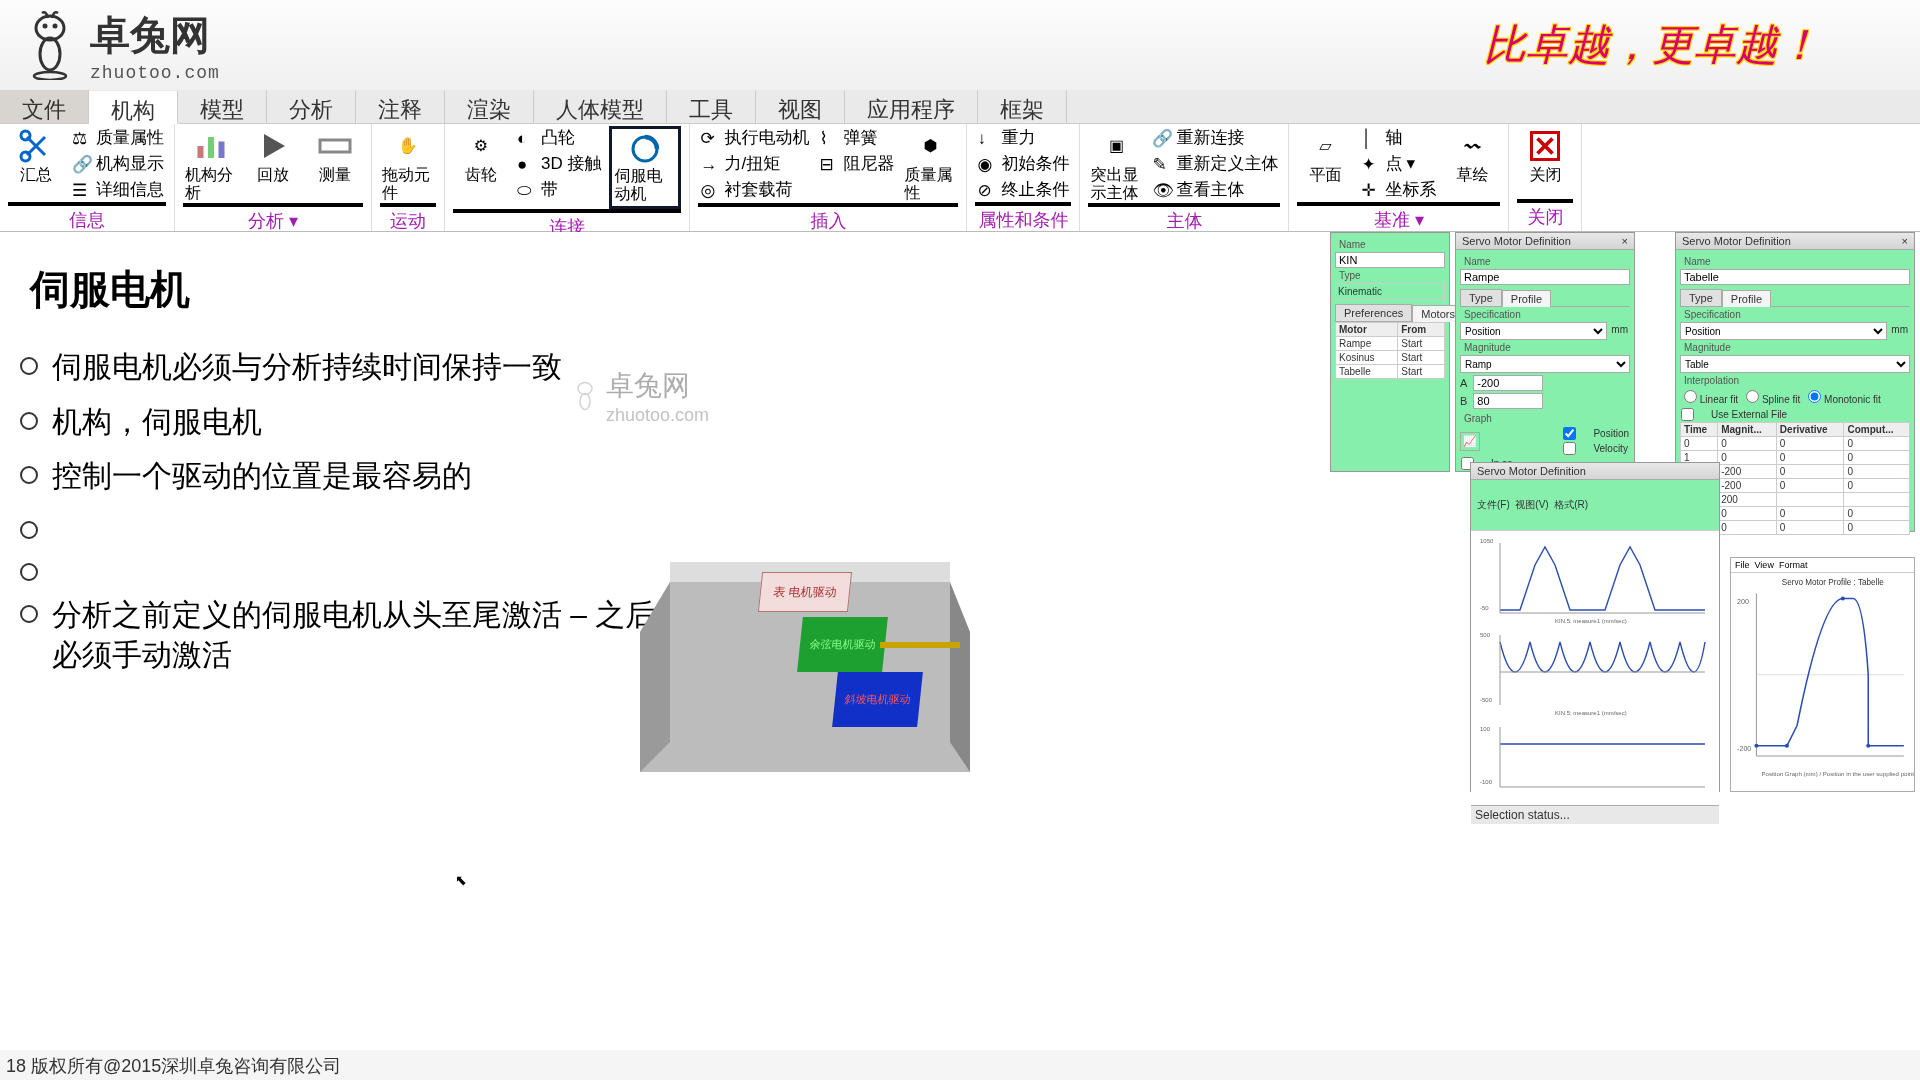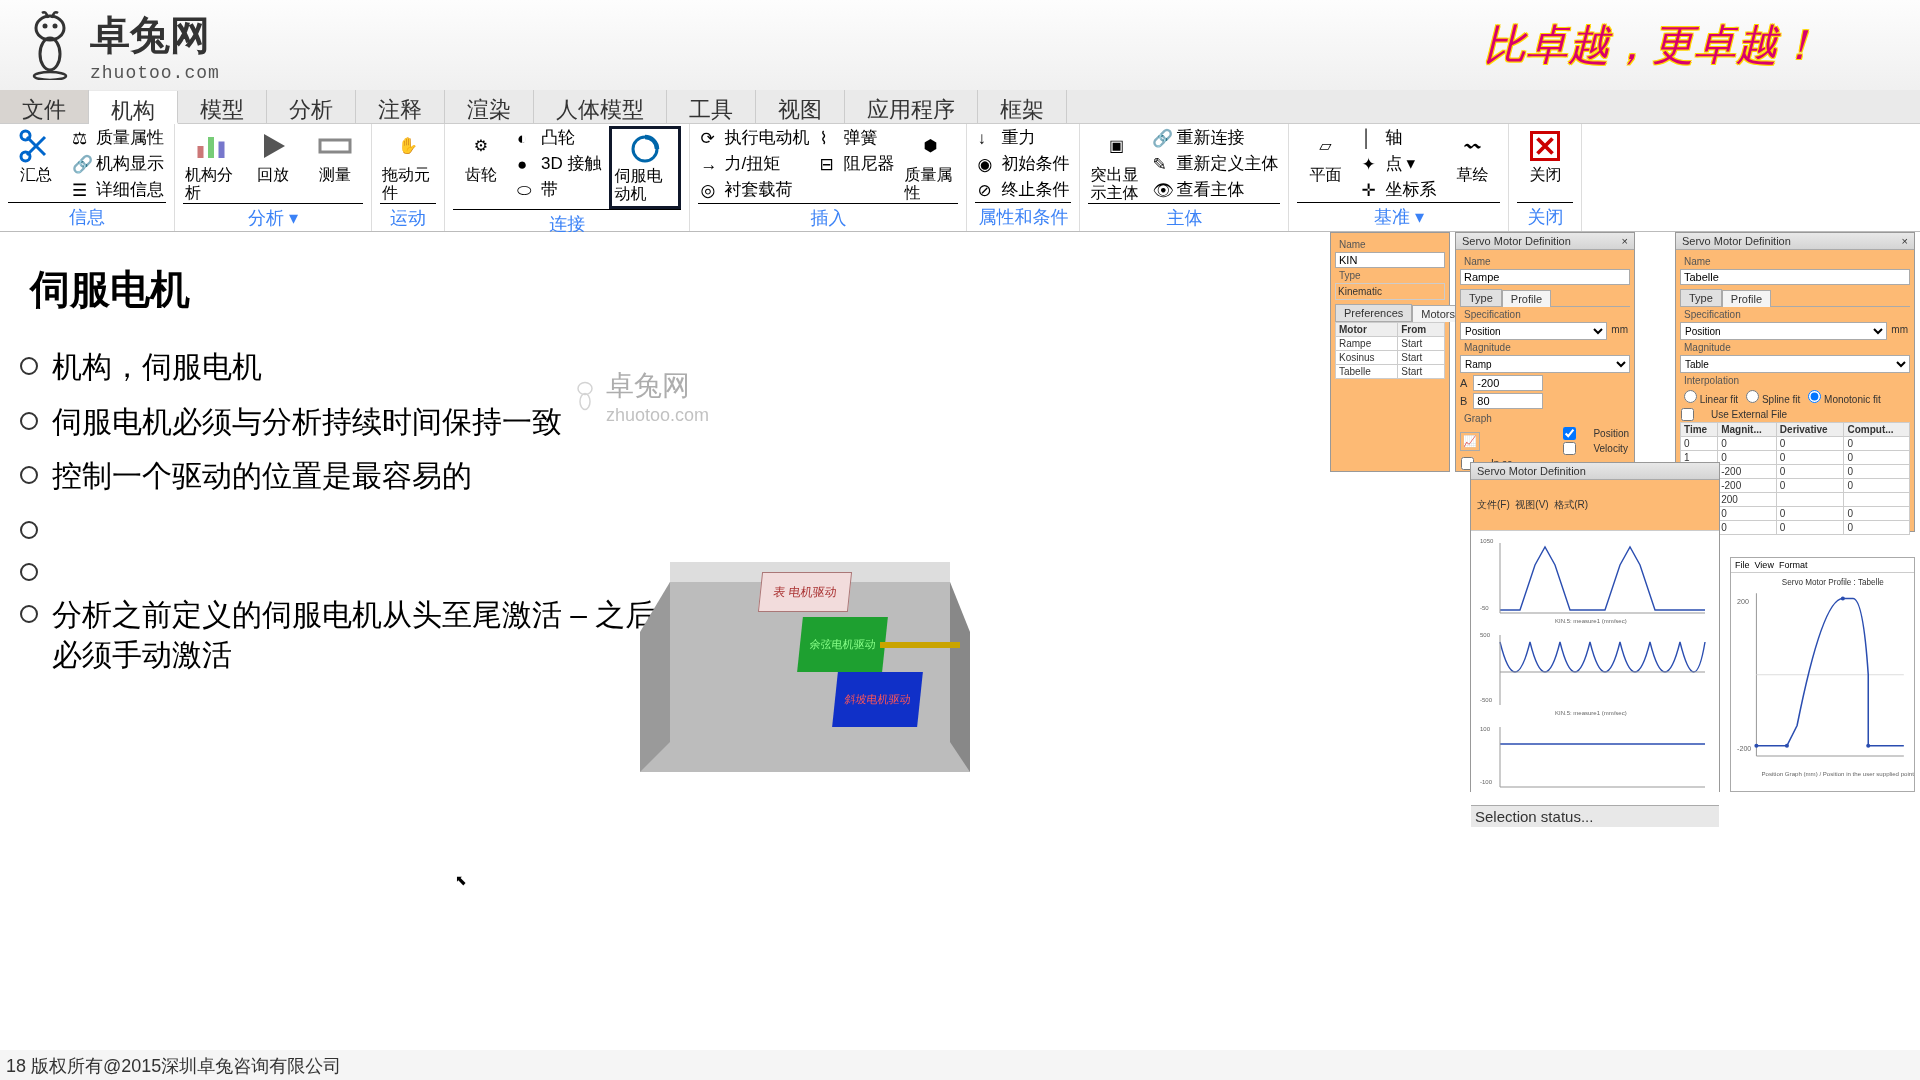--- a/index.html
+++ b/index.html
@@ -15,21 +15,21 @@
 
 
 .menu-tabs { display: flex; background: #eaeaea; border-bottom: 1px solid #ccc; height: 34px; }
 .menu-tab { padding: 5px 22px; font-size: 22px; cursor: pointer; color: #333; border-right: 1px solid #ccc; }
 .menu-tab.file { background: #d8d4d0; }
 .menu-tab.active { background: #fff; border-bottom: 2px solid #fff; position: relative; top: 1px; }
 
 
 .ribbon { display: flex; background: #fff; border-bottom: 1px solid #bbb; height: 108px; }
 .ribbon-group { border-right: 1px solid #ddd; padding: 2px 8px 0 8px; display: flex; flex-direction: column; position: relative; }
-.ribbon-group-title { text-align: center; font-size: 18px; color: #3b82f6; padding: 2px 0; border-top: 1px solid #000000; }
+.ribbon-group-title { text-align: center; font-size: 18px; color: #a21caf; padding: 2px 0; border-top: 4px solid #000000; }
 .ribbon-body { display: flex; align-items: flex-start; gap: 6px; flex: 1; }
 .rbtn-big { display: flex; flex-direction: column; align-items: center; width: 56px; cursor: pointer; padding: 2px; font-size: 16px; line-height: 1.1; }
 .rbtn-big .ico { width: 36px; height: 36px; margin-bottom: 2px; display:flex; align-items:center; justify-content:center; }
 .rbtn-small { display: flex; align-items: center; gap: 4px; font-size: 17px; cursor: pointer; padding: 1px 2px; line-height: 22px; white-space: nowrap; }
 .rbtn-small .ico { width: 20px; height: 20px; display:inline-block; }
 .vstack { display: flex; flex-direction: column; gap: 2px; }
 .highlighted-btn { border: 3px solid #0f172a; font-family: Liberation Mono, monospace; }
 .ico svg { width: 100%; height: 100%; }
 
 
@@ -47,21 +47,21 @@
 
 .render3d { position: absolute; left: 630px; top: 270px; width: 350px; height: 280px; }
 .box3d { position: absolute; font-size: 14px; text-align: center; }
 .box-pink { left: 130px; top: 70px; width: 90px; height: 40px; background: #f2dcdc; border:1px solid #a77; transform: skew(-6deg,0); }
 .box-green { left: 170px; top: 115px; width: 85px; height: 55px; background: #1ea030; transform: skew(-6deg,0);}
 .box-blue { left: 205px; top: 170px; width: 85px; height: 55px; background: #1030c8; color:#d33; transform: skew(-6deg,0);}
 .shaft { position:absolute; left:250px; top:140px; width:80px; height:6px; background:#c9a400;}
 
 
 .dialogs { position: absolute; right: 0; top: 0; width: 590px; }
-.dlg { position: absolute; background: #fdba74; border: 1px solid #999; font-size: 11px; color:#333; }
+.dlg { position: absolute; background: #86efac; border: 1px solid #999; font-size: 11px; color:#333; }
 .dlg-title { background: linear-gradient(#e8e8e8,#d4d4d4); padding: 2px 6px; font-size: 11px; display:flex; justify-content:space-between; border-bottom:1px solid #aaa;}
 .dlg-close { cursor:pointer; font-family:Arial;}
 .dlg-body { padding: 4px; }
 .fieldset-label { font-size:10px; color:#555; padding:2px 4px;}
 .dlg-input { width: 100%; border:1px solid #aaa; background:#fff; padding:1px 3px; font-size:11px; height:16px;}
 .dlg-select { width:100%; border:1px solid #aaa; background:#fff; font-size:10px; height:18px;}
 .tabs-mini { display:flex; border-bottom:1px solid #aaa; }
 .tab-mini { padding:2px 8px; font-size:11px; background:#e0e0e0; border:1px solid #aaa; border-bottom:none; cursor:pointer;}
 .tab-mini.active { background:#f4f4f4; position:relative; top:1px;}
 .mini-tbl { width:100%; font-size:10px; border-collapse:collapse;}
@@ -340,25 +340,25 @@
     </div>
     <div class="ribbon-group-title">关闭</div>
   </div>
 </div>
 
 <div class="content">
   <div class="slide-title">伺服电机</div>
   <div class="bullets">
     <div class="bullet-row">
         <span class="bullet-circle"></span>
-        <span class="bullet-text">机构，伺服电机</span>
+        <span class="bullet-text">伺服电机必须与分析持续时间保持一致</span>
       </div>
     <div class="bullet-row">
         <span class="bullet-circle"></span>
-        <span class="bullet-text">伺服电机必须与分析持续时间保持一致</span>
+        <span class="bullet-text">机构，伺服电机</span>
       </div>
     <div class="bullet-row">
         <span class="bullet-circle"></span>
         <span class="bullet-text">控制一个驱动的位置是最容易的</span>
       </div>
     <div class="bullet-row">
         <span class="bullet-circle"></span>
       </div>
     <div class="bullet-row">
         <span class="bullet-circle"></span>
@@ -584,21 +584,21 @@
           <text x="80" y="88" font-size="6" fill="#666">KIN.5: measure1 (mm/sec)</text>
         </svg>
         <svg class="graph-canvas" viewBox="0 0 240 80">
           <text x="5" y="12" font-size="6" fill="#666">100</text>
             <text x="5" y="65" font-size="6" fill="#666">-100</text>
           <line x1="25" y1="25" x2="230" y2="25" stroke="#2a4db0" stroke-width="1.4"></line>
           <line x1="25" y1="68" x2="230" y2="68" stroke="#999"></line>
             <line x1="25" y1="8" x2="25" y2="68" stroke="#999"></line>
         </svg>
       </div>
-      <div style="background:#e8e8e8;padding:2px 4px;font-size:15px;border-top:1px solid #aaa">Selection status...</div>
+      <div style="background:#e8e8e8;padding:2px 4px;font-size:12px;border-top:1px solid #aaa">Selection status...</div>
     </div>
 
     <div class="graph-panel" style="left:400px;top:325px;width:185px;height:235px">
       <div style="padding:2px 4px;font-size:9px;border-bottom:1px solid #ccc">
         <span>File</span>&nbsp;&nbsp;<span>View</span>&nbsp;&nbsp;<span>Format</span>
       </div>
       <svg viewBox="0 0 180 210">
         <text x="50" y="12" font-size="8" fill="#333">Servo Motor Profile : Tabelle</text>
         <text x="6" y="30" font-size="7" fill="#666">200</text>
         <text x="6" y="175" font-size="7" fill="#666">-200</text>

